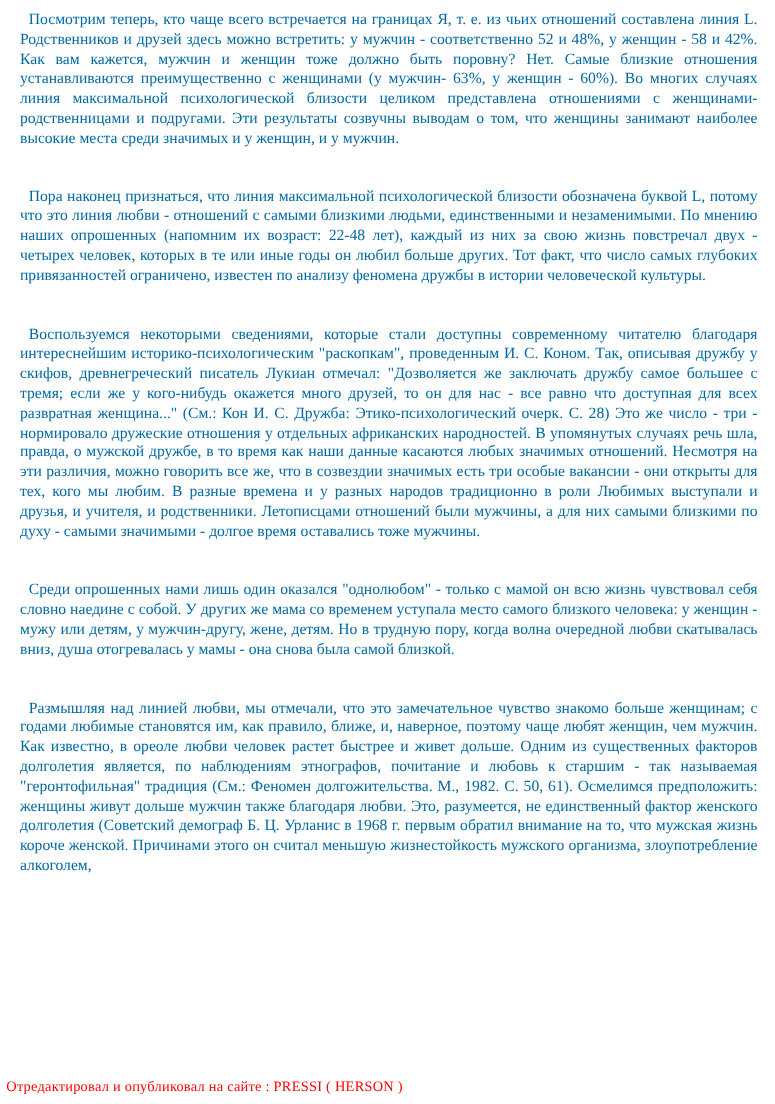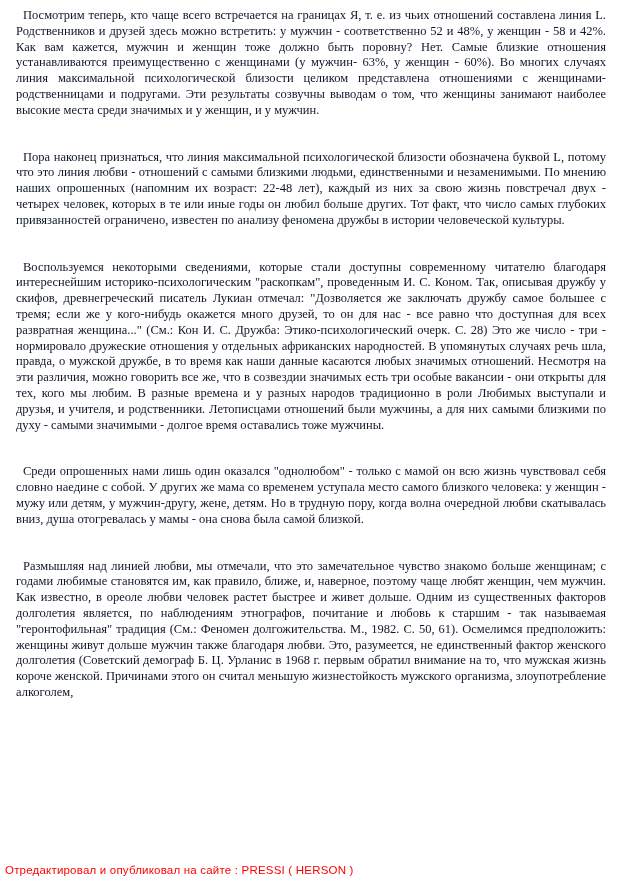--- a/index.html
+++ b/index.html
@@ -16,27 +16,27 @@
     position: absolute;
     inset: 0;
     padding: 8px 14px 0 16px;
   }
   .para {
     font-size: 12.5px;
     line-height: 15.8px;
     text-align: justify;
     text-indent: 7px;
     margin-bottom: 31px;
-    color: #0f172a;
+    color: #0369a1;
   }
   .footer-credit {
     position: absolute;
     left: 5px;
     bottom: 7px;
-    font-family: Liberation Sans, sans-serif;
+    font-family: Liberation Serif, serif;
     font-size: 11.5px;
     letter-spacing: 0.2px;
     white-space: nowrap;
   }
 </style>
 </head>
 <body>
 
 <div class="page">
   <div>

